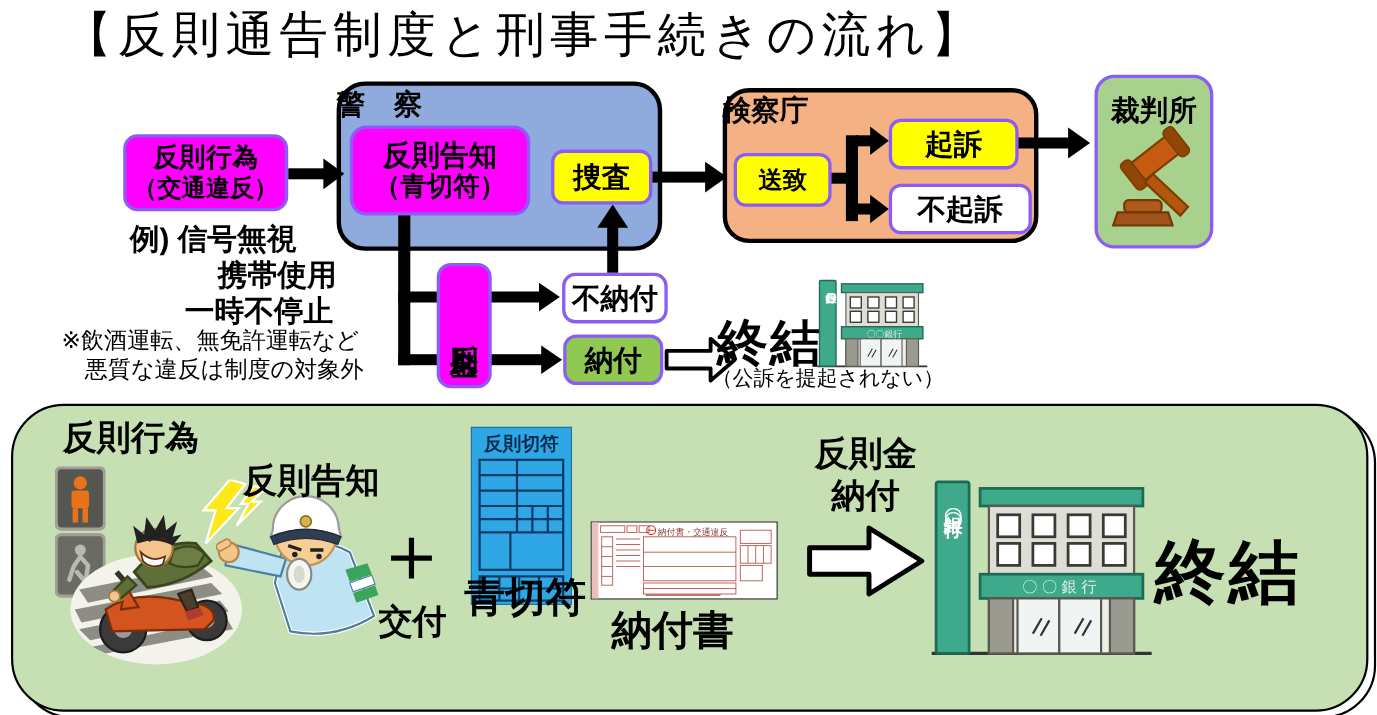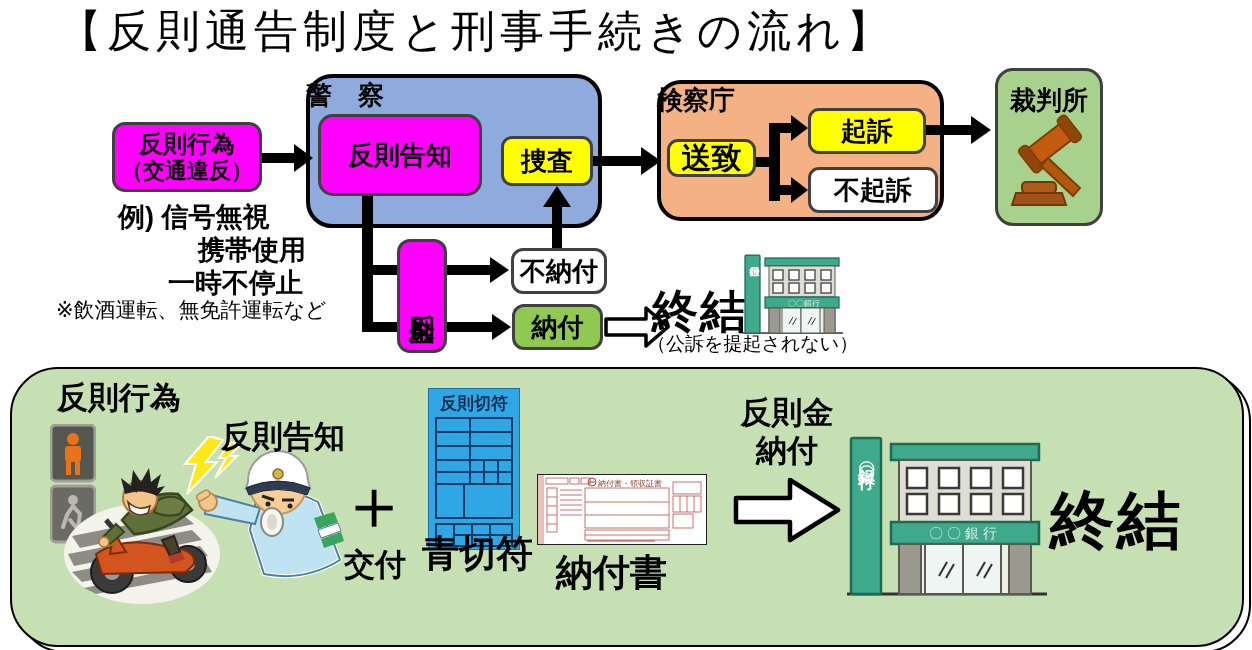--- a/index.html
+++ b/index.html
@@ -2,21 +2,21 @@
 <html><head>
 <meta charset="utf-8">
 <style>
   html,body{margin:0;padding:0;background:#fff;}
   #stage{
     position:relative;width:1252px;height:650px;background:#ffffff;overflow:hidden;
     font-family:"Liberation Sans","DejaVu Sans",sans-serif;color:#000;
   }
   .box{
     position:absolute;display:flex;flex-direction:column;align-items:center;justify-content:center;
-    border:3px solid #404040;text-align:center;font-weight:700;line-height:1.18;z-index:3;box-sizing:border-box;
+    border:3px solid #8b5cf6;text-align:center;font-weight:700;line-height:1.18;z-index:3;box-sizing:border-box;
   }
   .group{
     position:absolute;border:4px solid #000;box-sizing:border-box;z-index:1;
   }
   .group-label{
     position:absolute;z-index:3;font-size:26px;font-weight:600;text-align:left;white-space:nowrap;
   }
   .magenta{background:#ff00ff;}
   .yellow{background:#ffff00;}
   .white-fill{background:#ffffff;}
@@ -83,27 +83,28 @@
     <path d="M736,498 H790 V480 L838,510 L790,540 V522 H736 Z" fill="#fff" stroke="#000" stroke-width="4.5" stroke-linejoin="round"></path>
   </svg>
 
   <div class="box magenta" style="left:112px;top:122px;width:150px;height:70px;border-radius:13px;font-size:24px;">
     <span>反則行為</span>
     <span style="font-size:22px;">（交通違反）</span>
   </div>
 
   <div class="box magenta" style="left:318px;top:114px;width:164px;height:82px;border-radius:15px;font-size:26px;">
     <span>反則告知</span>
+    <span style="font-size:24px;">（青切符）</span>
   </div>
 
   <div class="box yellow" style="left:501px;top:136px;width:92px;height:50px;border-radius:11px;font-size:26px;">
     <span>捜査</span>
   </div>
 
-  <div class="box yellow" style="left:667px;top:139px;width:89px;height:38px;border-radius:11px;font-size:30px;align-items:center;">
+  <div class="box yellow" style="left:667px;top:139px;width:89px;height:49px;border-radius:11px;font-size:22px;align-items:center;">
     <span>送致</span>
   </div>
 
   <div class="box yellow" style="left:808px;top:108px;width:118px;height:46px;border-radius:11px;font-size:26px;">
     <span>起訴</span>
   </div>
 
   <div class="box white-fill" style="left:808px;top:167px;width:130px;height:46px;border-radius:11px;font-size:26px;">
     <span>不起訴</span>
   </div>
@@ -123,20 +124,21 @@
   </svg>
 
   <div class="plain-text" style="left:118px;top:201px;font-size:27px;font-weight:600;line-height:33px;white-space:normal;">
     <div>例) 信号無視</div>
     <div style="margin-left:80px;">携帯使用</div>
     <div style="margin-left:50px;">一時不停止</div>
   </div>
 
   <div class="plain-text" style="left:56px;top:296px;font-size:21px;font-weight:400;line-height:27px;white-space:normal;">
     <div>※飲酒運転、無免許運転など</div>
+    <div style="margin-left:21px;">悪質な違反は制度の対象外</div>
   </div>
 
   <div class="box magenta" style="left:397px;top:239px;width:50px;height:114px;border-radius:13px;font-size:26px;">
     <span class="vtext" style="letter-spacing:3px;">反則金</span>
   </div>
 
   <div class="box white-fill" style="left:511px;top:248px;width:96px;height:46px;border-radius:12px;font-size:26px;">
     <span>不納付</span>
   </div>
 
@@ -265,21 +267,21 @@
       <line x1="70" y1="72" x2="70" y2="96"></line>
       <line x1="36" y1="96" x2="36" y2="130"></line>
       <rect x="8" y="136" width="76" height="22"></rect>
       <line x1="26" y1="136" x2="26" y2="158"></line>
       <line x1="44" y1="136" x2="44" y2="158"></line>
       <line x1="62" y1="136" x2="62" y2="158"></line>
       <line x1="26" y1="147" x2="84" y2="147"></line>
     </g>
   </svg>
   <div class="plain-text" style="left:428px;top:392px;width:92px;text-align:center;font-size:17px;font-weight:700;color:#0b2a50;z-index:4;">反則切符</div>
-  <div class="panel-label" style="left:422px;top:529px;font-size:37px;">青切符</div>
+  <div class="panel-label" style="left:422px;top:518px;font-size:37px;">青切符</div>
 
   <svg class="illus" style="left:537px;top:474px;" width="170" height="71" viewBox="0 0 170 71">
     <rect x="0" y="0" width="170" height="71" fill="#ffffff" stroke="#222" stroke-width="2"></rect>
     <rect x="1" y="1" width="6" height="69" fill="#e9c0bc"></rect>
     <g stroke="#b8524a" stroke-width="0.8" fill="none">
       <rect x="9" y="4" width="22" height="6"></rect>
       <rect x="33" y="4" width="9" height="6"></rect>
       <rect x="44" y="4" width="9" height="6"></rect>
       <rect x="10" y="14" width="10" height="44"></rect>
       <line x1="10" y1="23" x2="20" y2="23"></line>
@@ -301,21 +303,21 @@
         <line x1="23" y1="21" x2="45" y2="21"></line>
       <line x1="23" y1="26" x2="45" y2="26"></line>
         <line x1="23" y1="31" x2="45" y2="31"></line>
       <line x1="23" y1="36" x2="45" y2="36"></line>
         <line x1="23" y1="41" x2="45" y2="41"></line>
     </g>
     <circle cx="55" cy="8" r="4" fill="none" stroke="#c0392b" stroke-width="1"></circle>
     <line x1="52" y1="8" x2="58" y2="8" stroke="#c0392b" stroke-width="1"></line>
     <line x1="50" y1="67" x2="118" y2="67" stroke="#c0392b" stroke-width="1.2"></line>
   </svg>
-  <div class="plain-text" style="left:598px;top:478px;font-size:8px;color:#8a3b35;z-index:4;">納付書・領収証書</div>
+  <div class="plain-text" style="left:598px;top:478px;font-size:8px;color:#8a3b35;z-index:4;">納付書・交通違反</div>
   <div class="panel-label" style="left:556px;top:548px;font-size:37px;">納付書</div>
 
   <div class="panel-label" style="left:727px;top:394px;width:120px;text-align:center;font-size:31px;line-height:38px;">
     <div>反則金</div>
     <div>納付</div>
   </div>
 
   <svg class="illus" style="left:845px;top:428px;" width="206" height="172" viewBox="0 0 206 172">
     <use href="#bank-shape"></use>
   </svg>

